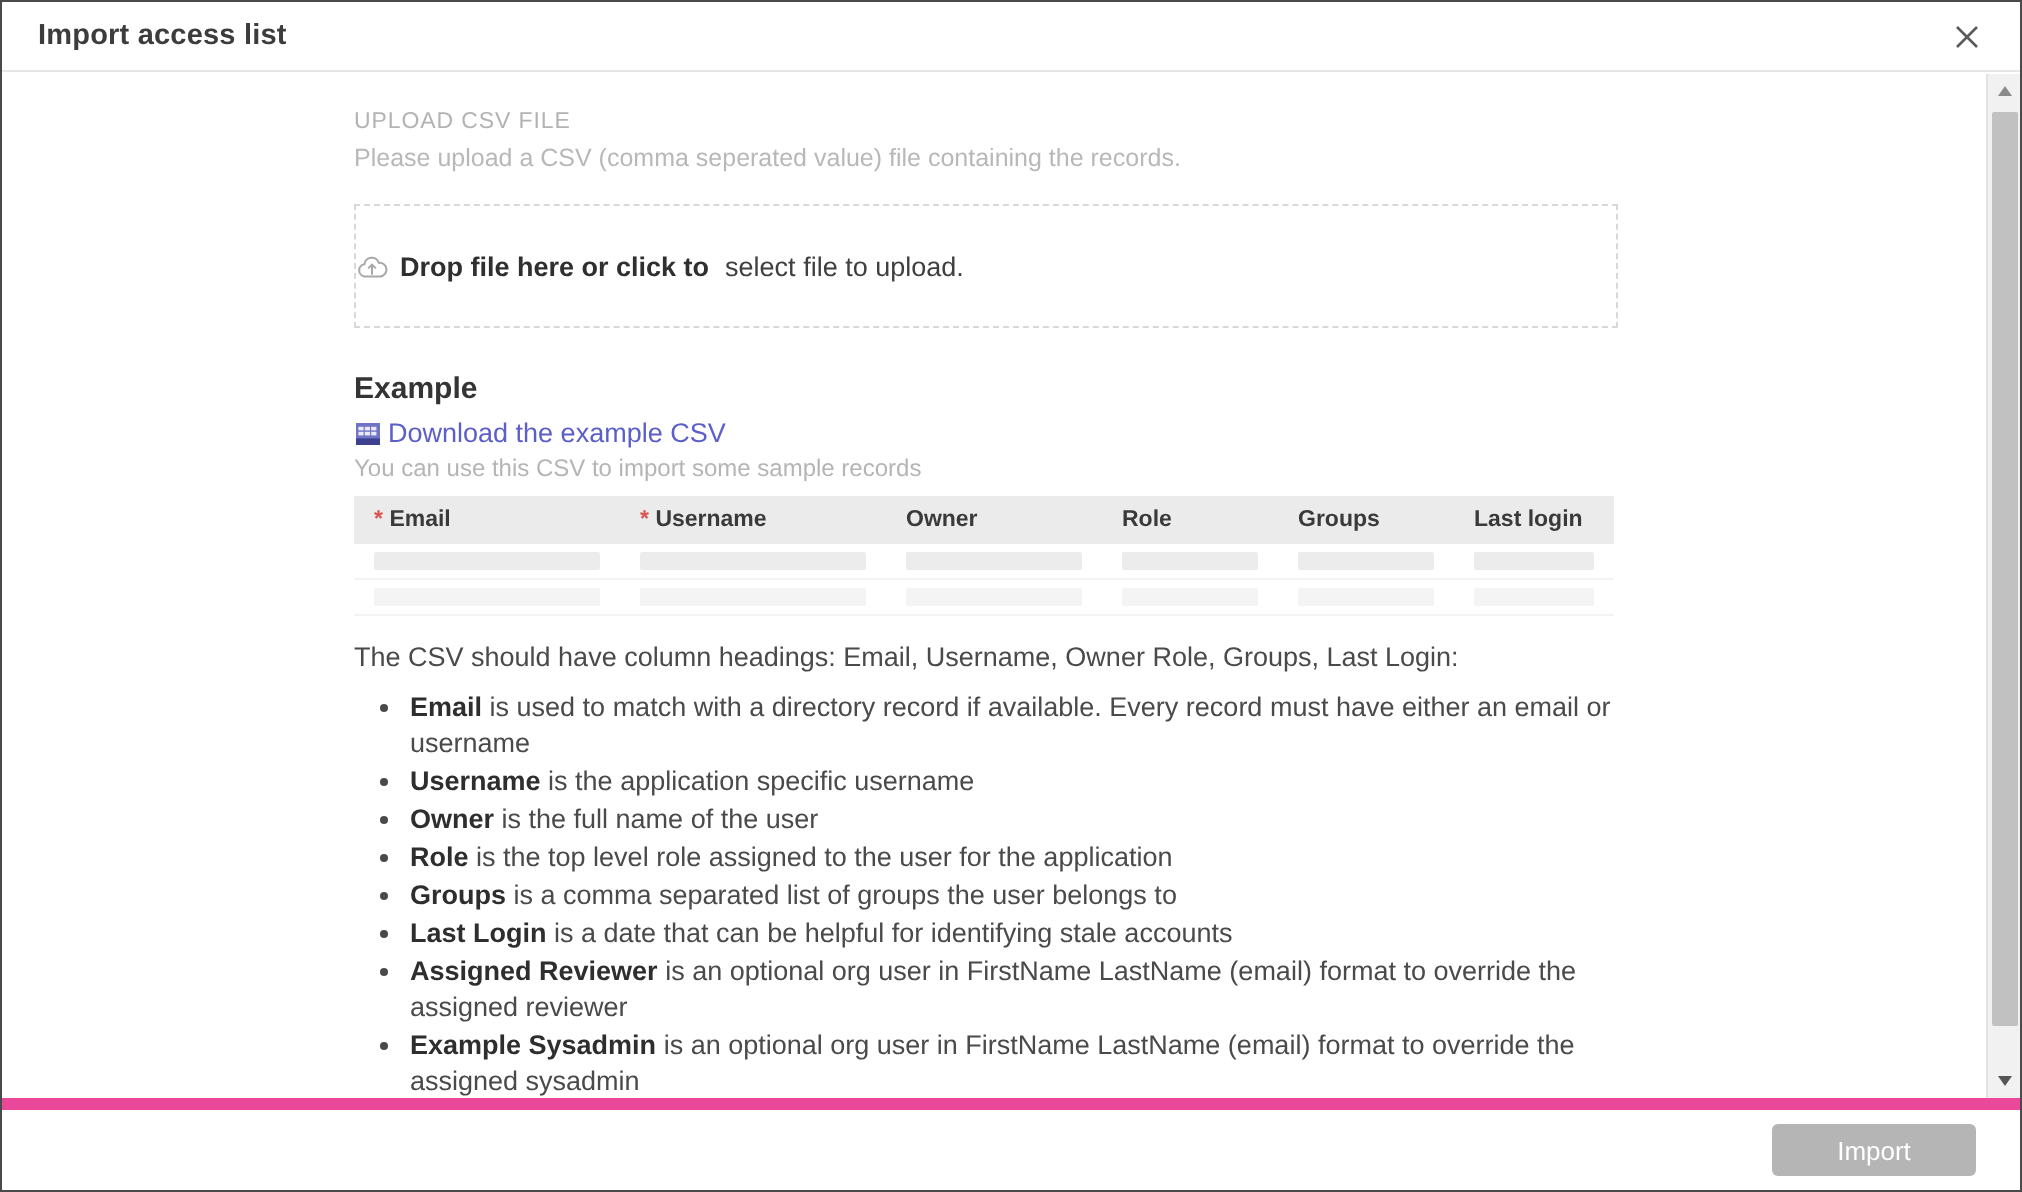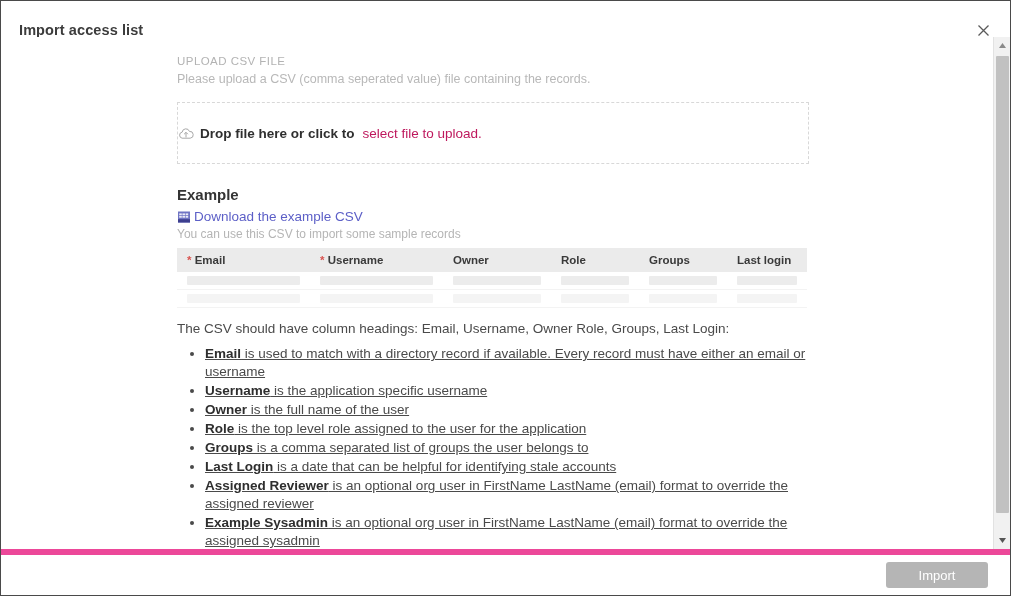--- a/index.html
+++ b/index.html
@@ -16,21 +16,21 @@
     width: 1011px;
     height: 596px;
     background: #ffffff;
     border: 1px solid #4a4a4a;
     overflow: hidden;
   }
 
   
   .titlebar {
     position: absolute;
-    top: 12px; left: 0; right: 0;
+    top: 0; left: 0; right: 0;
     height: 35px;
     background: #ffffff;
     border-bottom: 1px solid #e6e6e6;
     display: flex;
     align-items: center;
     padding: 0 14px 0 18px;
   }
   .titlebar .title {
     font-size: 14.5px;
     font-weight: bold;
@@ -101,21 +101,21 @@
     display: flex;
     align-items: center;
     gap: 6px;
   }
   .cloud-icon {
     display: inline-flex;
     color: #9b9b9b;
   }
   .cloud-icon svg { display: block; }
   .dropzone-link {
-    color: #be185d;
+    color: #404040;
     font-weight: normal;
     margin-left: 2px;
   }
 
   
   .example-title {
     font-size: 15px;
     font-weight: bold;
     color: #343434;
     margin: 0 0 6px 0;
@@ -184,21 +184,20 @@
   ul.field-list {
     margin: 0;
     padding-left: 28px;
     list-style: disc;
   }
   ul.field-list li {
     font-size: 13.5px;
     color: #4a4a4a;
     line-height: 18px;
     margin-bottom: 1px;
-    text-decoration: underline;
   }
   ul.field-list li b { color: #2e2e2e; font-weight: bold; }
 
   
   .scrollbar {
     position: absolute;
     top: 36px;
     right: 0;
     width: 17px;
     bottom: 46px;

